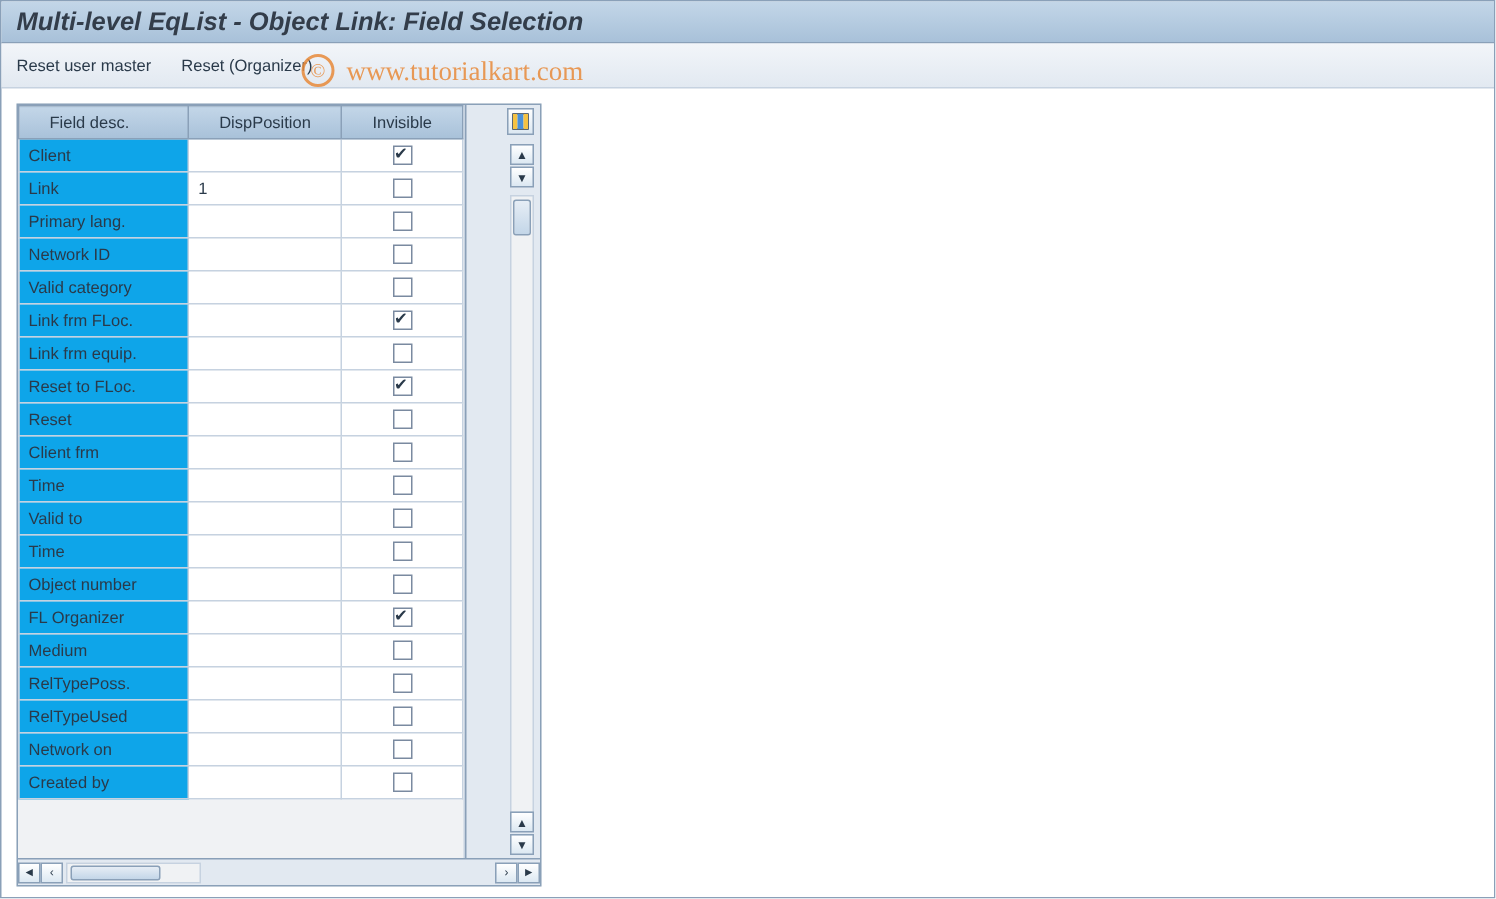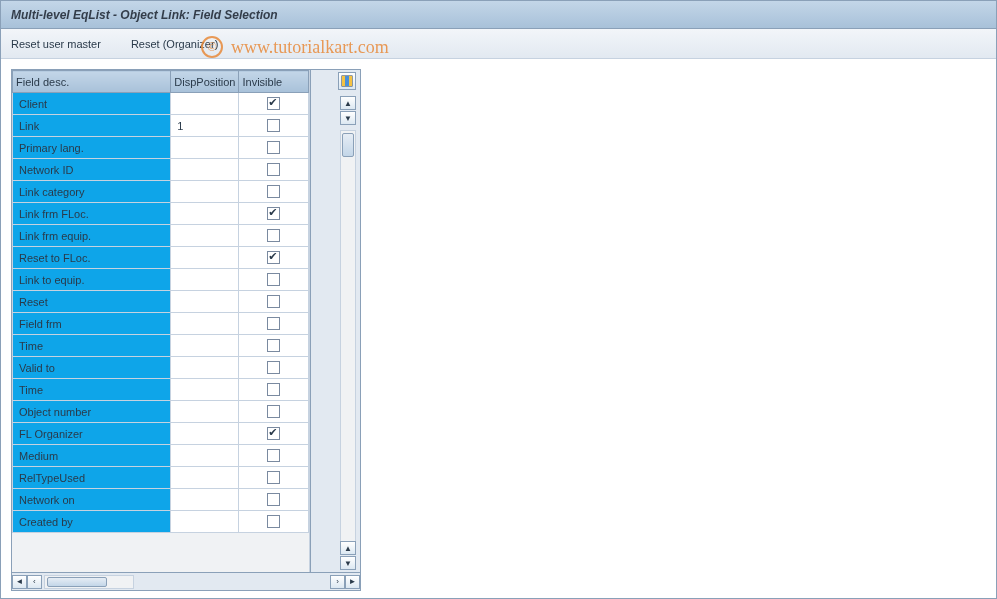--- a/index.html
+++ b/index.html
@@ -23,29 +23,29 @@
       height: 28px;
       display: flex;
       align-items: center;
       padding: 0 10px;
       border-bottom: 1px solid #8aa0b8;
     }
     .titlebar .title {
       font-weight: bold;
       font-style: italic;
       color: #333d4a;
-      font-size: 12px;
+      font-size: 17px;
     }
     .toolbar {
       background: linear-gradient(#f2f5f9, #e2e9f1);
       height: 30px;
       display: flex;
       align-items: center;
       padding: 0 10px;
-      gap: 30px;
+      gap: 20px;
       border-bottom: 1px solid #c6d2e0;
       color: #2a3a4a;
     }
     .content {
       padding: 10px;
       height: calc(100% - 58px);
       display: flex;
       align-items: flex-start;
     }
     .grid-wrap {
@@ -69,21 +69,21 @@
     }
     table.grid {
       border-collapse: collapse;
       width: 100%;
     }
     table.grid th {
       background: linear-gradient(#c3d6e8, #a8c1d9);
       color: #2a3a4a;
       font-weight: normal;
       text-align: left;
-      padding: 3px 3px;
+      padding: 3px 20px;
       border: 1px solid #8aa0b8;
       height: 22px;
       font-size: 11px;
     }
     table.grid th.center { }
     table.grid td {
       border: 1px solid #c6d2e0;
       padding: 0 6px;
       height: 22px;
       background: #fff;
@@ -277,51 +277,46 @@
                   <td class="desc">Primary lang.</td>
                   <td class="pos"></td>
                   <td class="inv"><span class="chk"></span></td>
                 </tr>
                 <tr>
                   <td class="desc">Network ID</td>
                   <td class="pos"></td>
                   <td class="inv"><span class="chk"></span></td>
                 </tr>
                 <tr>
-                  <td class="desc">Link category</td>
+                  <td class="desc">Valid category</td>
                   <td class="pos"></td>
                   <td class="inv"><span class="chk"></span></td>
                 </tr>
                 <tr>
                   <td class="desc">Link frm FLoc.</td>
                   <td class="pos"></td>
                   <td class="inv"><span class="chk checked"></span></td>
                 </tr>
                 <tr>
                   <td class="desc">Link frm equip.</td>
                   <td class="pos"></td>
                   <td class="inv"><span class="chk"></span></td>
                 </tr>
                 <tr>
                   <td class="desc">Reset to FLoc.</td>
                   <td class="pos"></td>
                   <td class="inv"><span class="chk checked"></span></td>
                 </tr>
                 <tr>
-                  <td class="desc">Link to equip.</td>
-                  <td class="pos"></td>
-                  <td class="inv"><span class="chk"></span></td>
-                </tr>
-                <tr>
                   <td class="desc">Reset</td>
                   <td class="pos"></td>
                   <td class="inv"><span class="chk"></span></td>
                 </tr>
                 <tr>
-                  <td class="desc">Field frm</td>
+                  <td class="desc">Client frm</td>
                   <td class="pos"></td>
                   <td class="inv"><span class="chk"></span></td>
                 </tr>
                 <tr>
                   <td class="desc">Time</td>
                   <td class="pos"></td>
                   <td class="inv"><span class="chk"></span></td>
                 </tr>
                 <tr>
                   <td class="desc">Valid to</td>
@@ -338,20 +333,25 @@
                   <td class="pos"></td>
                   <td class="inv"><span class="chk"></span></td>
                 </tr>
                 <tr>
                   <td class="desc">FL Organizer</td>
                   <td class="pos"></td>
                   <td class="inv"><span class="chk checked"></span></td>
                 </tr>
                 <tr>
                   <td class="desc">Medium</td>
+                  <td class="pos"></td>
+                  <td class="inv"><span class="chk"></span></td>
+                </tr>
+                <tr>
+                  <td class="desc">RelTypePoss.</td>
                   <td class="pos"></td>
                   <td class="inv"><span class="chk"></span></td>
                 </tr>
                 <tr>
                   <td class="desc">RelTypeUsed</td>
                   <td class="pos"></td>
                   <td class="inv"><span class="chk"></span></td>
                 </tr>
                 <tr>
                   <td class="desc">Network on</td>

